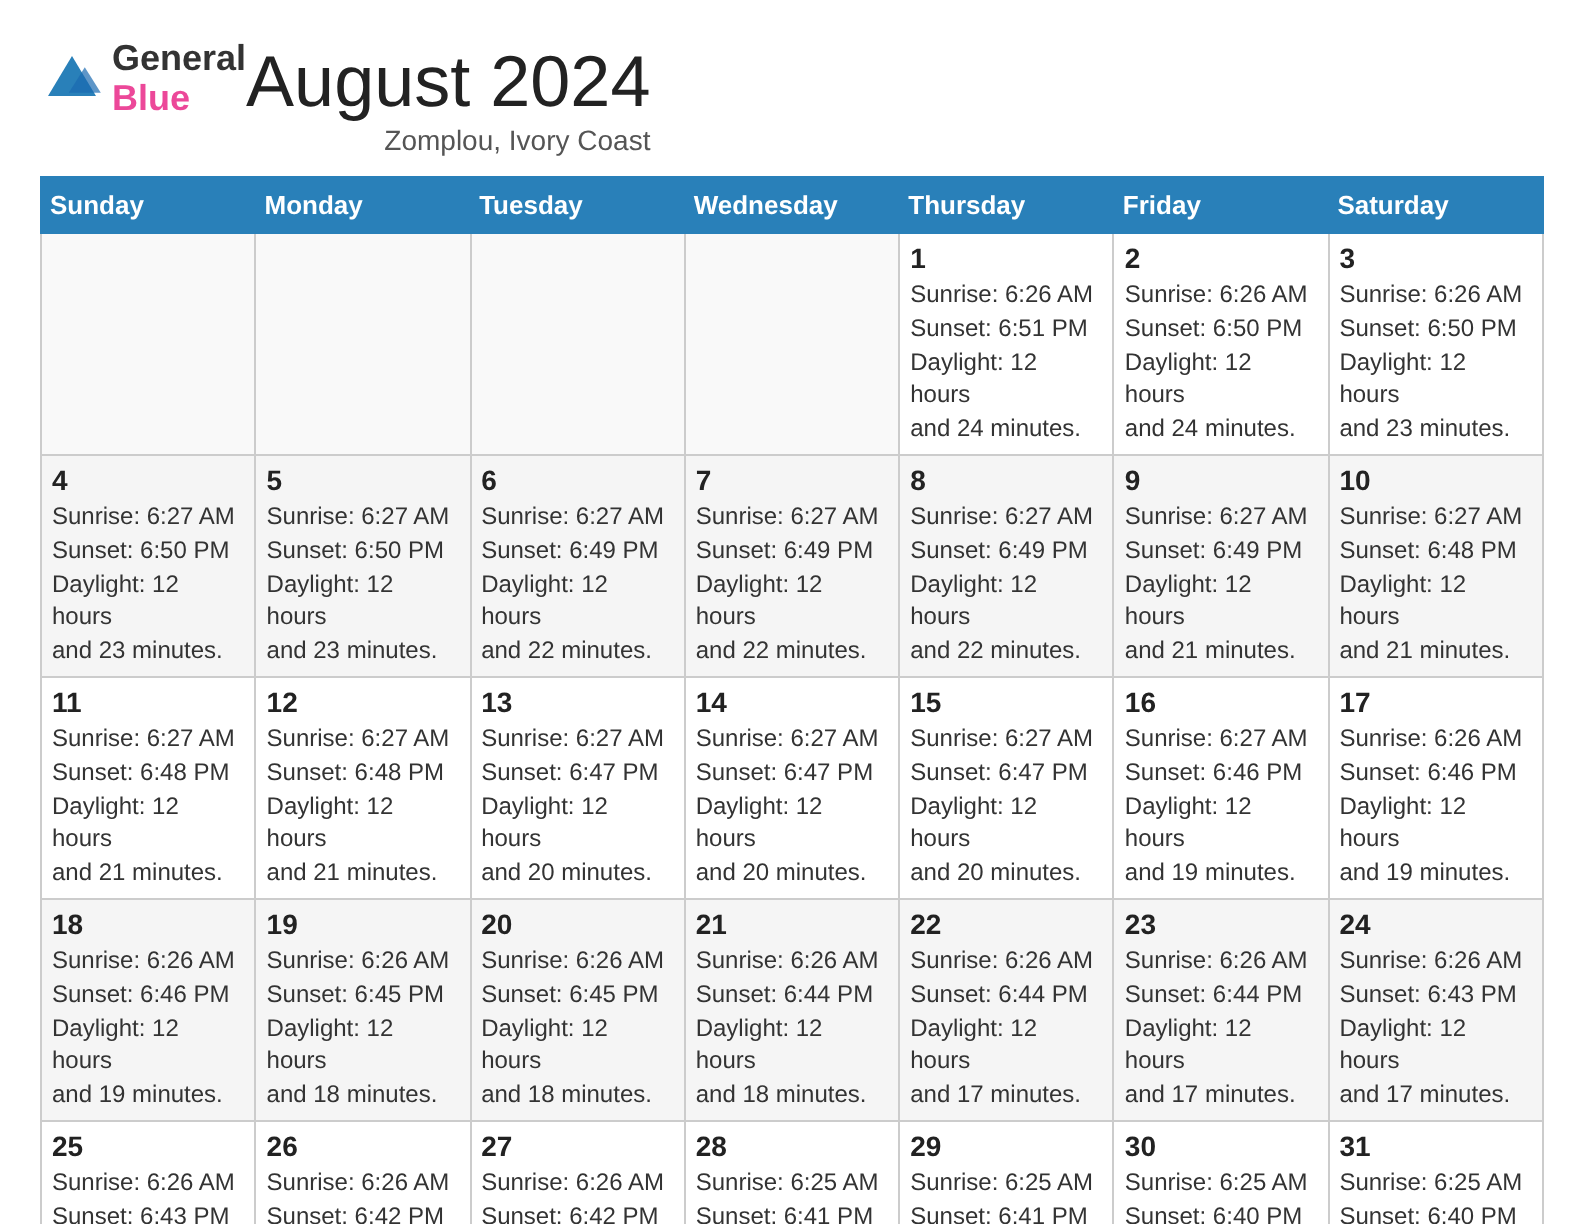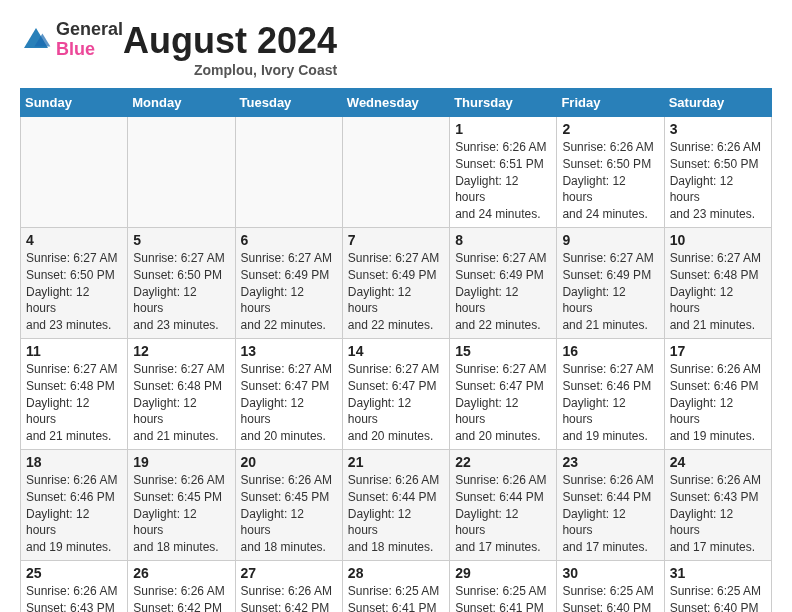--- a/index.html
+++ b/index.html
@@ -29,27 +29,26 @@
     .logo-text .blue { color: #ec4899; }
     .logo-icon {
       width: 32px;
       height: 32px;
     }
     .title-section {
       text-align: right;
     }
     .month-year {
       font-size: 36px;
-      font-weight: bold;
+      font-weight: normal;
       color: #222;
     }
     .location {
       font-size: 14px;
       color: #555;
-      font-weight: bold;
     }
     .calendar-table {
       width: 100%;
       border-collapse: collapse;
       font-size: 11px;
     }
     .calendar-table th {
       background-color: #2980b9;
       color: #fff;
       padding: 6px 4px;

